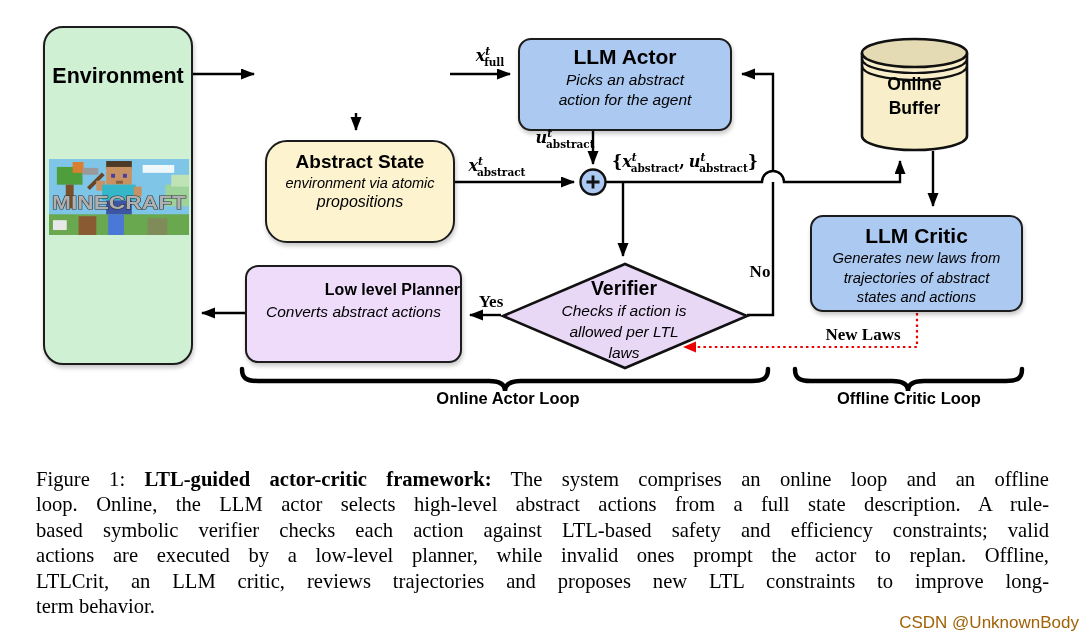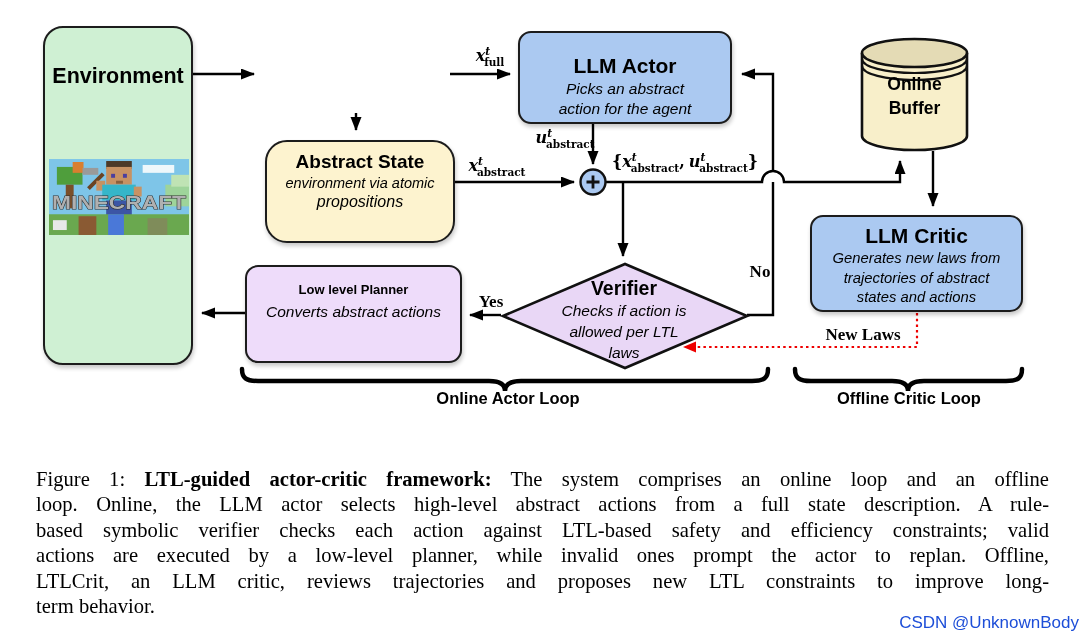--- a/index.html
+++ b/index.html
@@ -16,21 +16,21 @@
   .math sub{font-size:10.5px;font-style:normal;margin-left:-6px;font-weight:bold;}
   .math .brace{font-style:normal;}
   .serifbold{font-family:"Liberation Serif",serif;font-weight:bold;font-size:17px;}
   .loop-label{font-family:"Liberation Sans",sans-serif;font-weight:bold;font-size:16.5px;}
   .overlay-text{position:absolute;z-index:3;text-align:center;}
   .caption{position:absolute;left:36px;top:467px;width:1013px;z-index:2;
            font-family:"Liberation Serif",serif;font-size:20.6px;line-height:25.4px;}
   .cap-line{text-align:justify;text-align-last:justify;}
   .cap-line.last{text-align-last:left;}
   .watermark{position:absolute;right:4px;top:613px;z-index:3;
-             font-family:"Liberation Sans",sans-serif;font-size:17px;color:#1d4ed8;}
+             font-family:"Liberation Sans",sans-serif;font-size:17px;color:#a16207;}
 </style>
 </head>
 <body>
 
 <div id="page">
 
   <svg id="overlay" width="1083" height="644" viewBox="0 0 1083 644">
     <defs>
       <marker id="arr" markerUnits="userSpaceOnUse" markerWidth="15" markerHeight="12" refX="13" refY="5.5" orient="auto">
         <path d="M0,0 L14,5.5 L0,11 Z" fill="#000"></path>
@@ -108,40 +108,40 @@
     </svg>
   </div>
 
 
   <div class="box" style="left:265px;top:140px;width:190px;height:103px;background:#fdf3cf;padding-top:7px;border-radius:22px;">
     <div class="title" style="font-size:19px;line-height:25px;">Abstract State</div>
     <div class="desc" style="font-size:14.5px;line-height:18.5px;">environment via atomic</div>
     <div class="desc" style="font-size:16px;line-height:18.5px;">propositions</div>
   </div>
 
-  <div class="box" style="left:518px;top:31px;width:214px;height:93px;background:#abc9f1;padding-top:20px;">
+  <div class="box" style="left:518px;top:38px;width:214px;height:93px;background:#abc9f1;padding-top:4px;">
     <div class="title" style="font-size:21px;line-height:26px;">LLM Actor</div>
     <div class="desc" style="font-size:15.5px;line-height:20px;">Picks an abstract</div>
     <div class="desc" style="font-size:15.5px;line-height:20px;">action for the agent</div>
   </div>
 
   <div class="overlay-text" style="left:862px;top:72px;width:105px;font-weight:bold;font-size:17.5px;line-height:24px;">
     <div>Online</div>
     <div>Buffer</div>
   </div>
 
   <div class="box" style="left:810px;top:215px;width:213px;height:97px;background:#abc9f1;padding-top:6px;">
     <div class="title" style="font-size:21px;line-height:26px;">LLM Critic</div>
     <div class="desc" style="font-size:14.8px;line-height:19.5px;">Generates new laws from</div>
     <div class="desc" style="font-size:14.8px;line-height:19.5px;">trajectories of abstract</div>
     <div class="desc" style="font-size:14.8px;line-height:19.5px;">states and actions</div>
   </div>
 
   <div class="box" style="left:245px;top:265px;width:217px;height:98px;background:#eedcfa;padding-top:10px;">
-    <div class="title" style="font-size:13px;line-height:25px;">Low level Planner</div>
+    <div class="title" style="font-size:16px;line-height:25px;text-align:right;">Low level Planner</div>
     <div class="desc" style="font-size:15.5px;line-height:20px;">Converts abstract actions</div>
   </div>
 
   <div class="overlay-text" style="left:524px;top:277px;width:200px;">
     <div style="font-weight:bold;font-size:19.5px;line-height:23px;">Verifier</div>
     <div style="font-style:italic;font-size:15.5px;line-height:21px;">Checks if action is</div>
     <div style="font-style:italic;font-size:15.5px;line-height:21px;">allowed per LTL</div>
     <div style="font-style:italic;font-size:15.5px;line-height:21px;">laws</div>
   </div>
 

